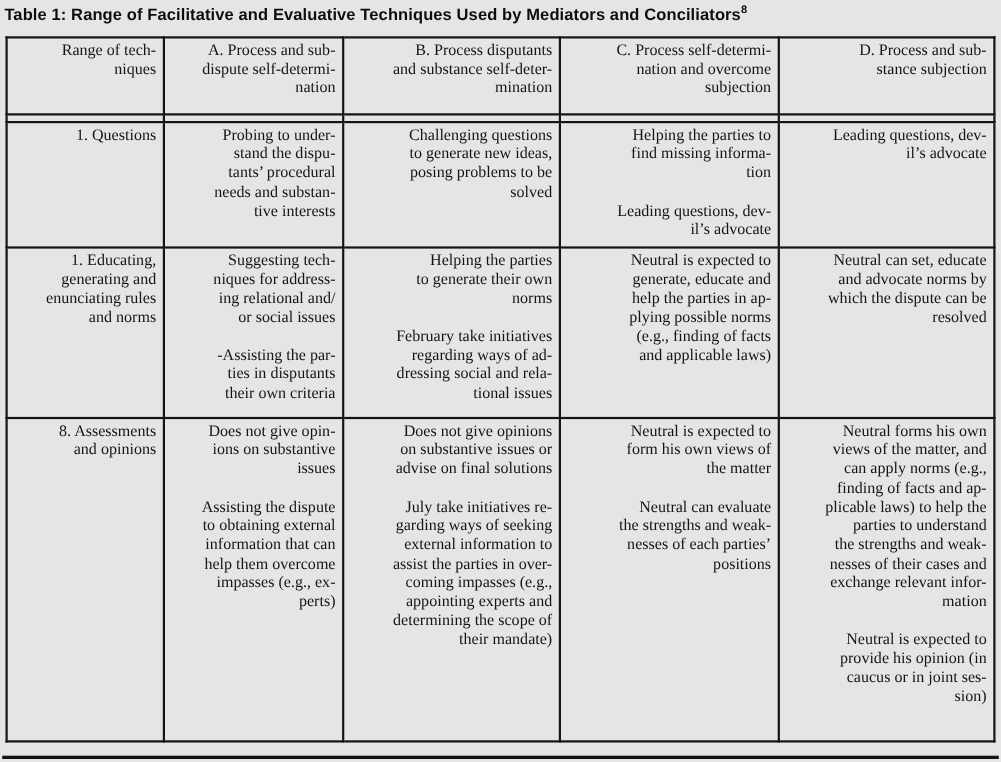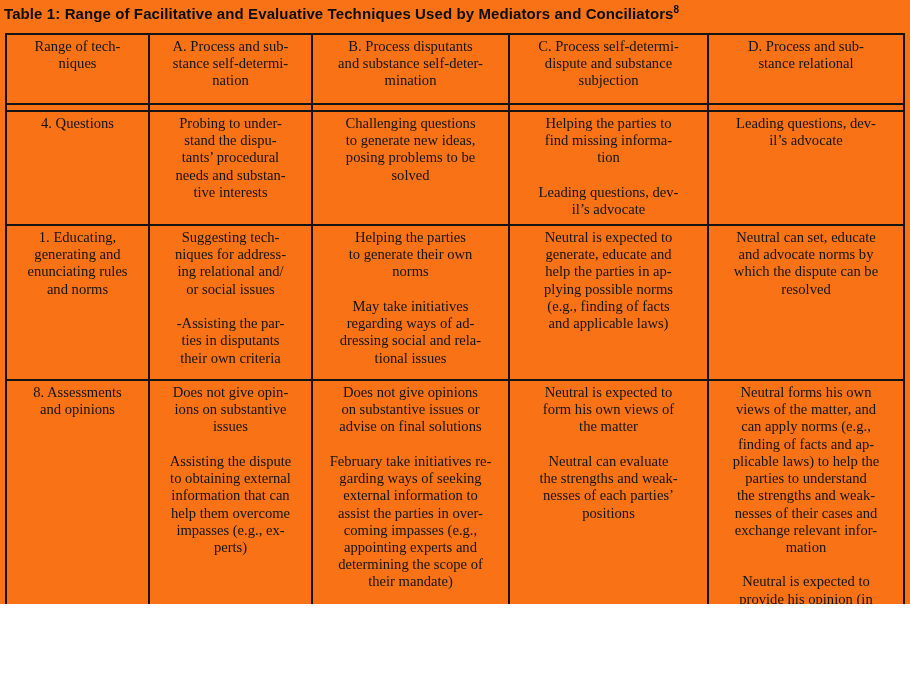--- a/index.html
+++ b/index.html
@@ -1,20 +1,20 @@
 <!DOCTYPE html>
 <html><head>
 <meta charset="utf-8">
 <style>
   html, body { margin: 0; padding: 0; background: #ffffff; }
   .page {
     position: relative;
     width: 910px;
-    height: 604px;
-    background: #f97316;
+    height: 693px;
+    background: #e5e5e5;
     font-family: "Liberation Serif", serif;
     color: #111111;
     overflow: hidden;
   }
   .doc-title {
     position: absolute;
     left: 4px;
     top: 5px;
     font-family: "Liberation Sans", sans-serif;
     font-weight: bold;
@@ -36,21 +36,21 @@
     border-collapse: collapse;
     table-layout: fixed;
   }
   table.techniques td {
     border: 2px solid #141414;
     vertical-align: top;
     padding: 3px 6px 4px 6px;
     font-size: 14.6px;
     line-height: 1.18;
     white-space: pre-line;
-    text-align: center;
+    text-align: right;
     color: #141414;
   }
   tr.spacer-row td {
     height: 5px;
     padding: 0;
     line-height: 0;
   }
   .bottom-rule {
     position: absolute;
     left: 2px;
@@ -73,40 +73,40 @@
       <col style="width:163px">
       <col style="width:197px">
       <col style="width:199px">
       <col style="width:196px">
     </colgroup>
     <tbody>
       <tr style="height:70px">
         <td>Range of tech-
 niques</td>
         <td>A. Process and sub-
-stance self-determi-
+dispute self-determi-
 nation</td>
         <td>B. Process disputants
 and substance self-deter-
 mination</td>
         <td>C. Process self-determi-
-dispute and substance
+nation and overcome
 subjection</td>
         <td>D. Process and sub-
-stance relational</td>
+stance subjection</td>
       </tr>
       <tr class="spacer-row">
         <td></td>
         <td></td>
         <td></td>
         <td></td>
         <td></td>
       </tr>
       <tr style="height:114px">
-        <td>4. Questions</td>
+        <td>1. Questions</td>
         <td>Probing to under-
 stand the dispu-
 tants’ procedural
 needs and substan-
 tive interests</td>
         <td>Challenging questions
 to generate new ideas,
 posing problems to be
 solved</td>
         <td>Helping the parties to
@@ -128,21 +128,21 @@
 ing relational and/
 or social issues
 
 -Assisting the par-
 ties in disputants
 their own criteria</td>
         <td>Helping the parties
 to generate their own
 norms
 
-May take initiatives
+February take initiatives
 regarding ways of ad-
 dressing social and rela-
 tional issues</td>
         <td>Neutral is expected to
 generate, educate and
 help the parties in ap-
 plying possible norms
 (e.g., finding of facts
 and applicable laws)</td>
         <td>Neutral can set, educate
@@ -160,21 +160,21 @@
 Assisting the dispute
 to obtaining external
 information that can
 help them overcome
 impasses (e.g., ex-
 perts)</td>
         <td>Does not give opinions
 on substantive issues or
 advise on final solutions
 
-February take initiatives re-
+July take initiatives re-
 garding ways of seeking
 external information to
 assist the parties in over-
 coming impasses (e.g.,
 appointing experts and
 determining the scope of
 their mandate)</td>
         <td>Neutral is expected to
 form his own views of
 the matter

